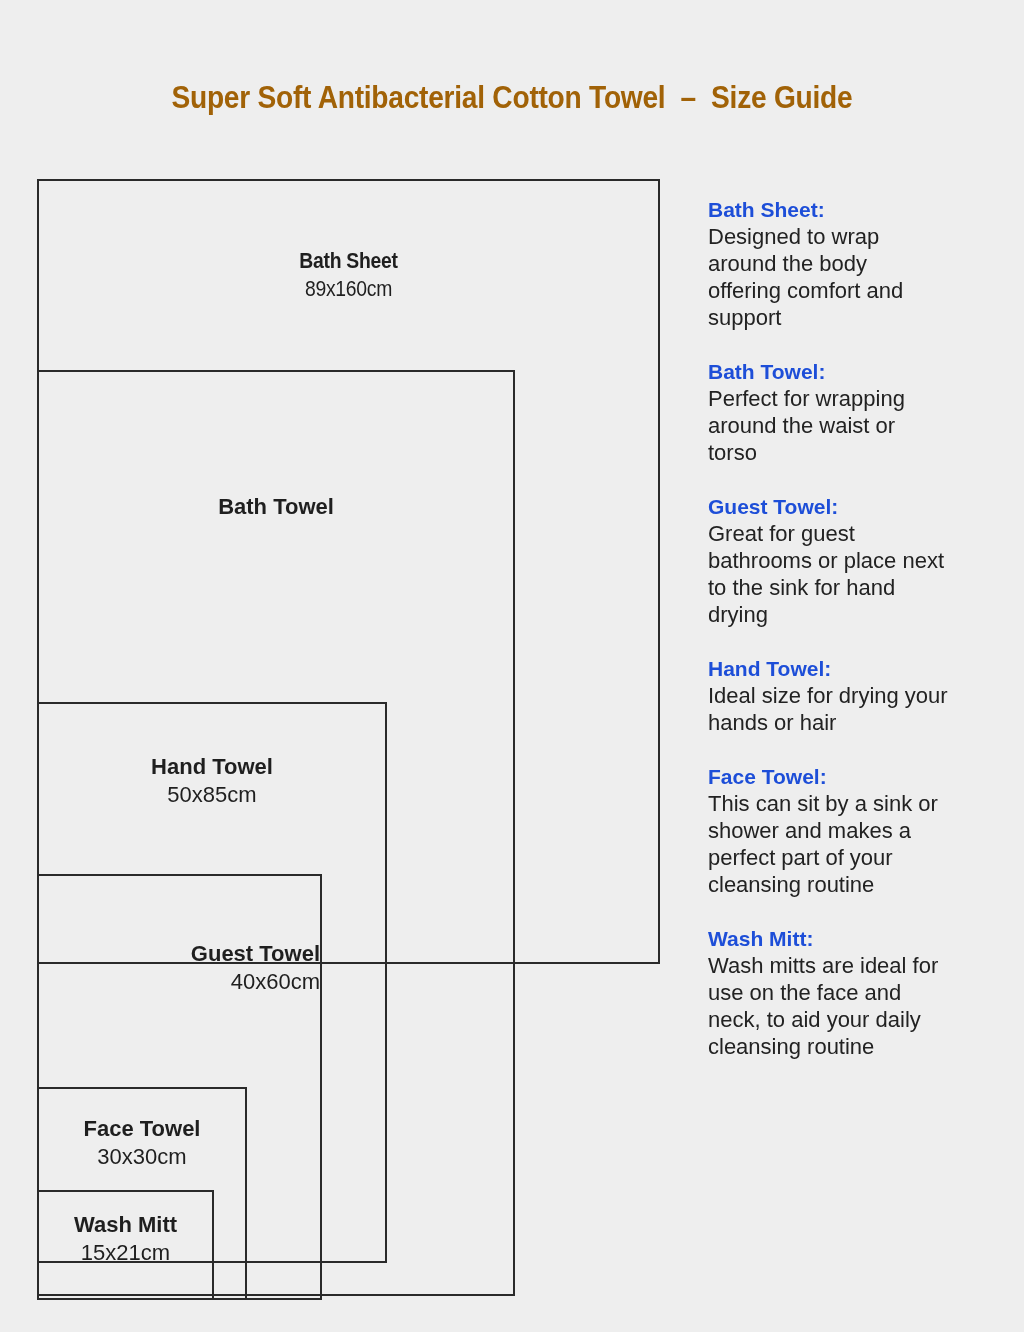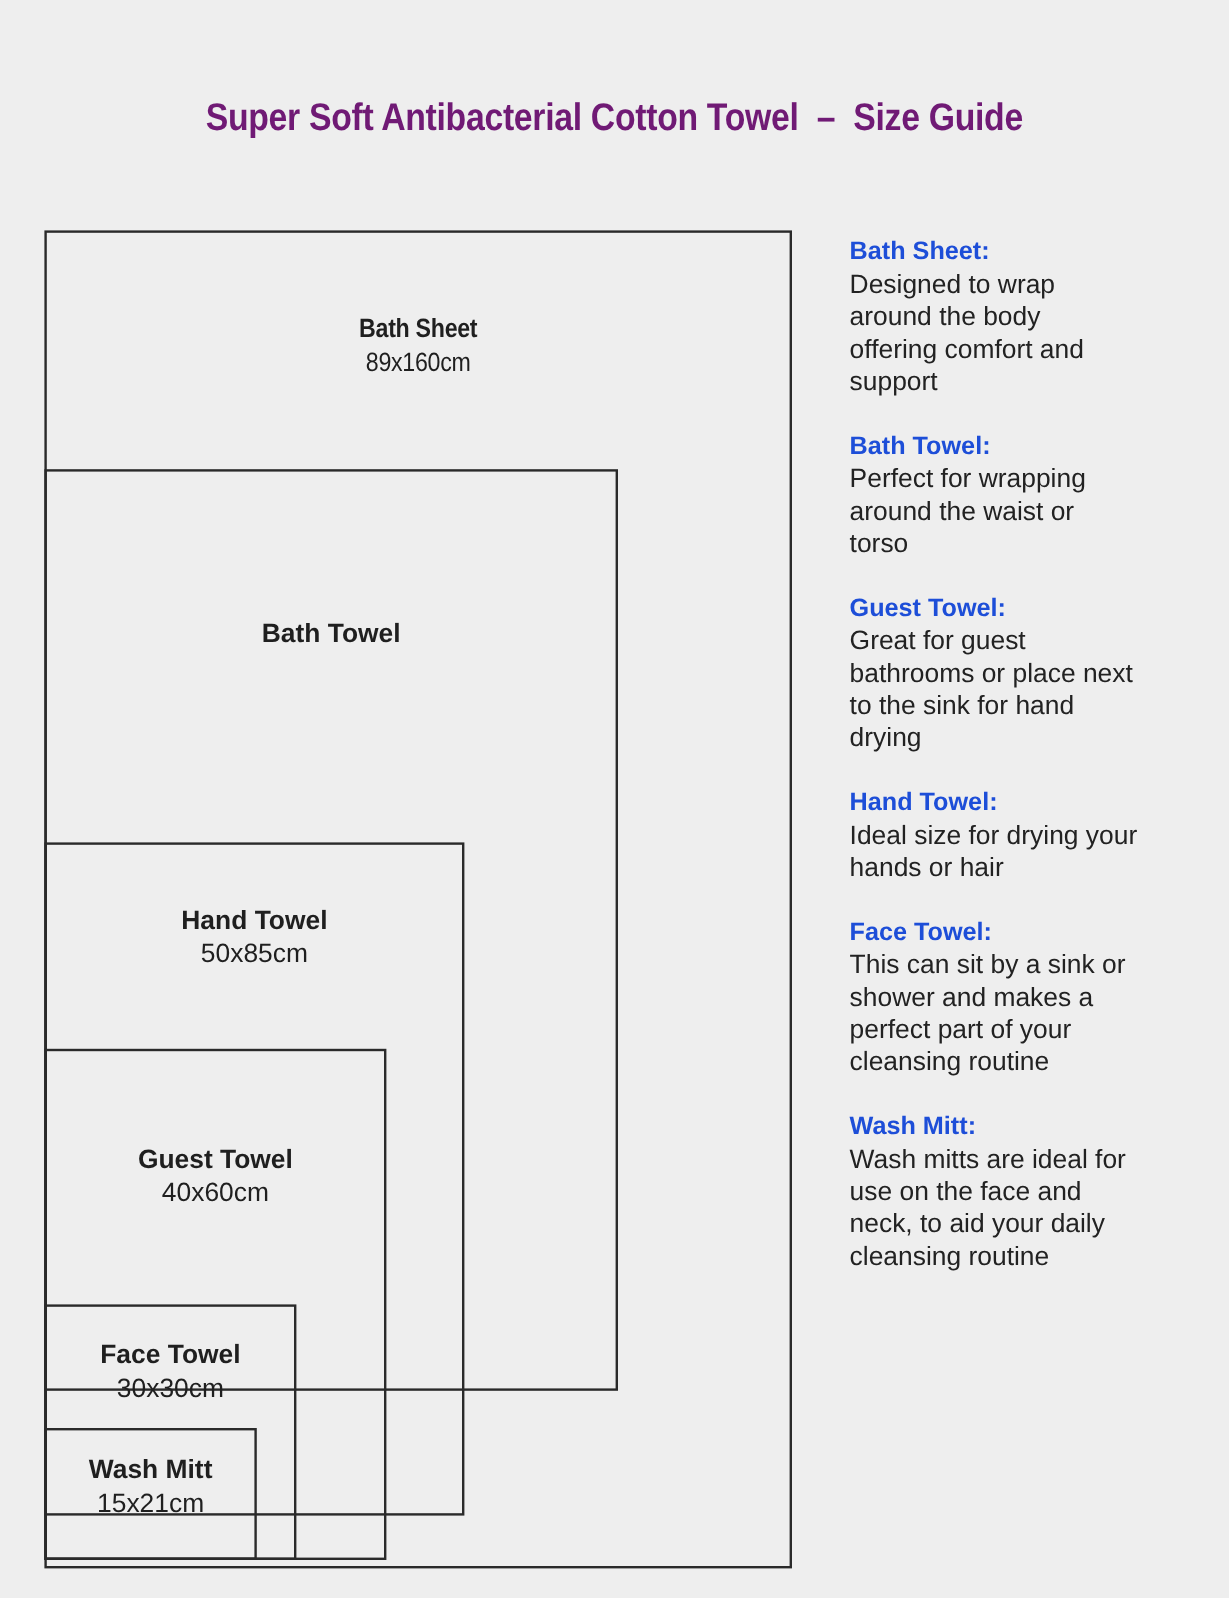--- a/index.html
+++ b/index.html
@@ -18,37 +18,37 @@
   .page-title {
     position: absolute;
     top: 56px;
     left: 0;
     width: 1024px;
     text-align: center;
     font-size: 32px;
     font-weight: 700;
     line-height: 40px;
     white-space: pre-wrap;
-    color: #701a75;
+    color: #a16207;
   }
   .page-title .condensed {
     display: inline-block;
     transform: scaleX(0.88);
     transform-origin: 50% 50%;
     letter-spacing: -0.3px;
   }
   
   .rect {
     position: absolute;
     box-sizing: border-box;
     border: 2px solid #2a2a2a;
     background: transparent;
   }
-  .r0 { left: 37px; top: 192px;  width: 623px; height: 1115px; }
-  .r1 { left: 37px; top: 391px;  width: 478px; height: 768px; }
+  .r0 { left: 37px; top: 179px;  width: 623px; height: 785px; }
+  .r1 { left: 37px; top: 370px;  width: 478px; height: 926px; }
   .r2 { left: 37px; top: 702px;  width: 350px; height: 561px; }
   .r3 { left: 37px; top: 874px;  width: 285px; height: 426px; }
   .r4 { left: 37px; top: 1087px; width: 210px; height: 213px; }
   .r5 { left: 37px; top: 1190px; width: 177px; height: 110px; }
 
   .rlabel {
     position: absolute;
     left: 0;
     width: 100%;
     text-align: center;
@@ -58,21 +58,21 @@
   .rlabel .nm { font-weight: 700; display: block; }
   .rlabel .sz { font-weight: 400; display: block; }
   .rlabel.condensed {
     transform: scaleX(0.88);
     transform-origin: 50% 0;
     letter-spacing: -0.3px;
   }
   .l0 { top: 66px; }
   .l1 { top: 121px; }
   .l2 { top: 49px; }
-  .l3 { top: 76px; }
+  .l3 { top: 64px; text-align: right; }
   .l4 { top: 26px; }
   .l5 { top: 19px; }
 
   
   .descriptions {
     position: absolute;
     left: 708px;
     top: 196px;
     width: 278px;
   }

